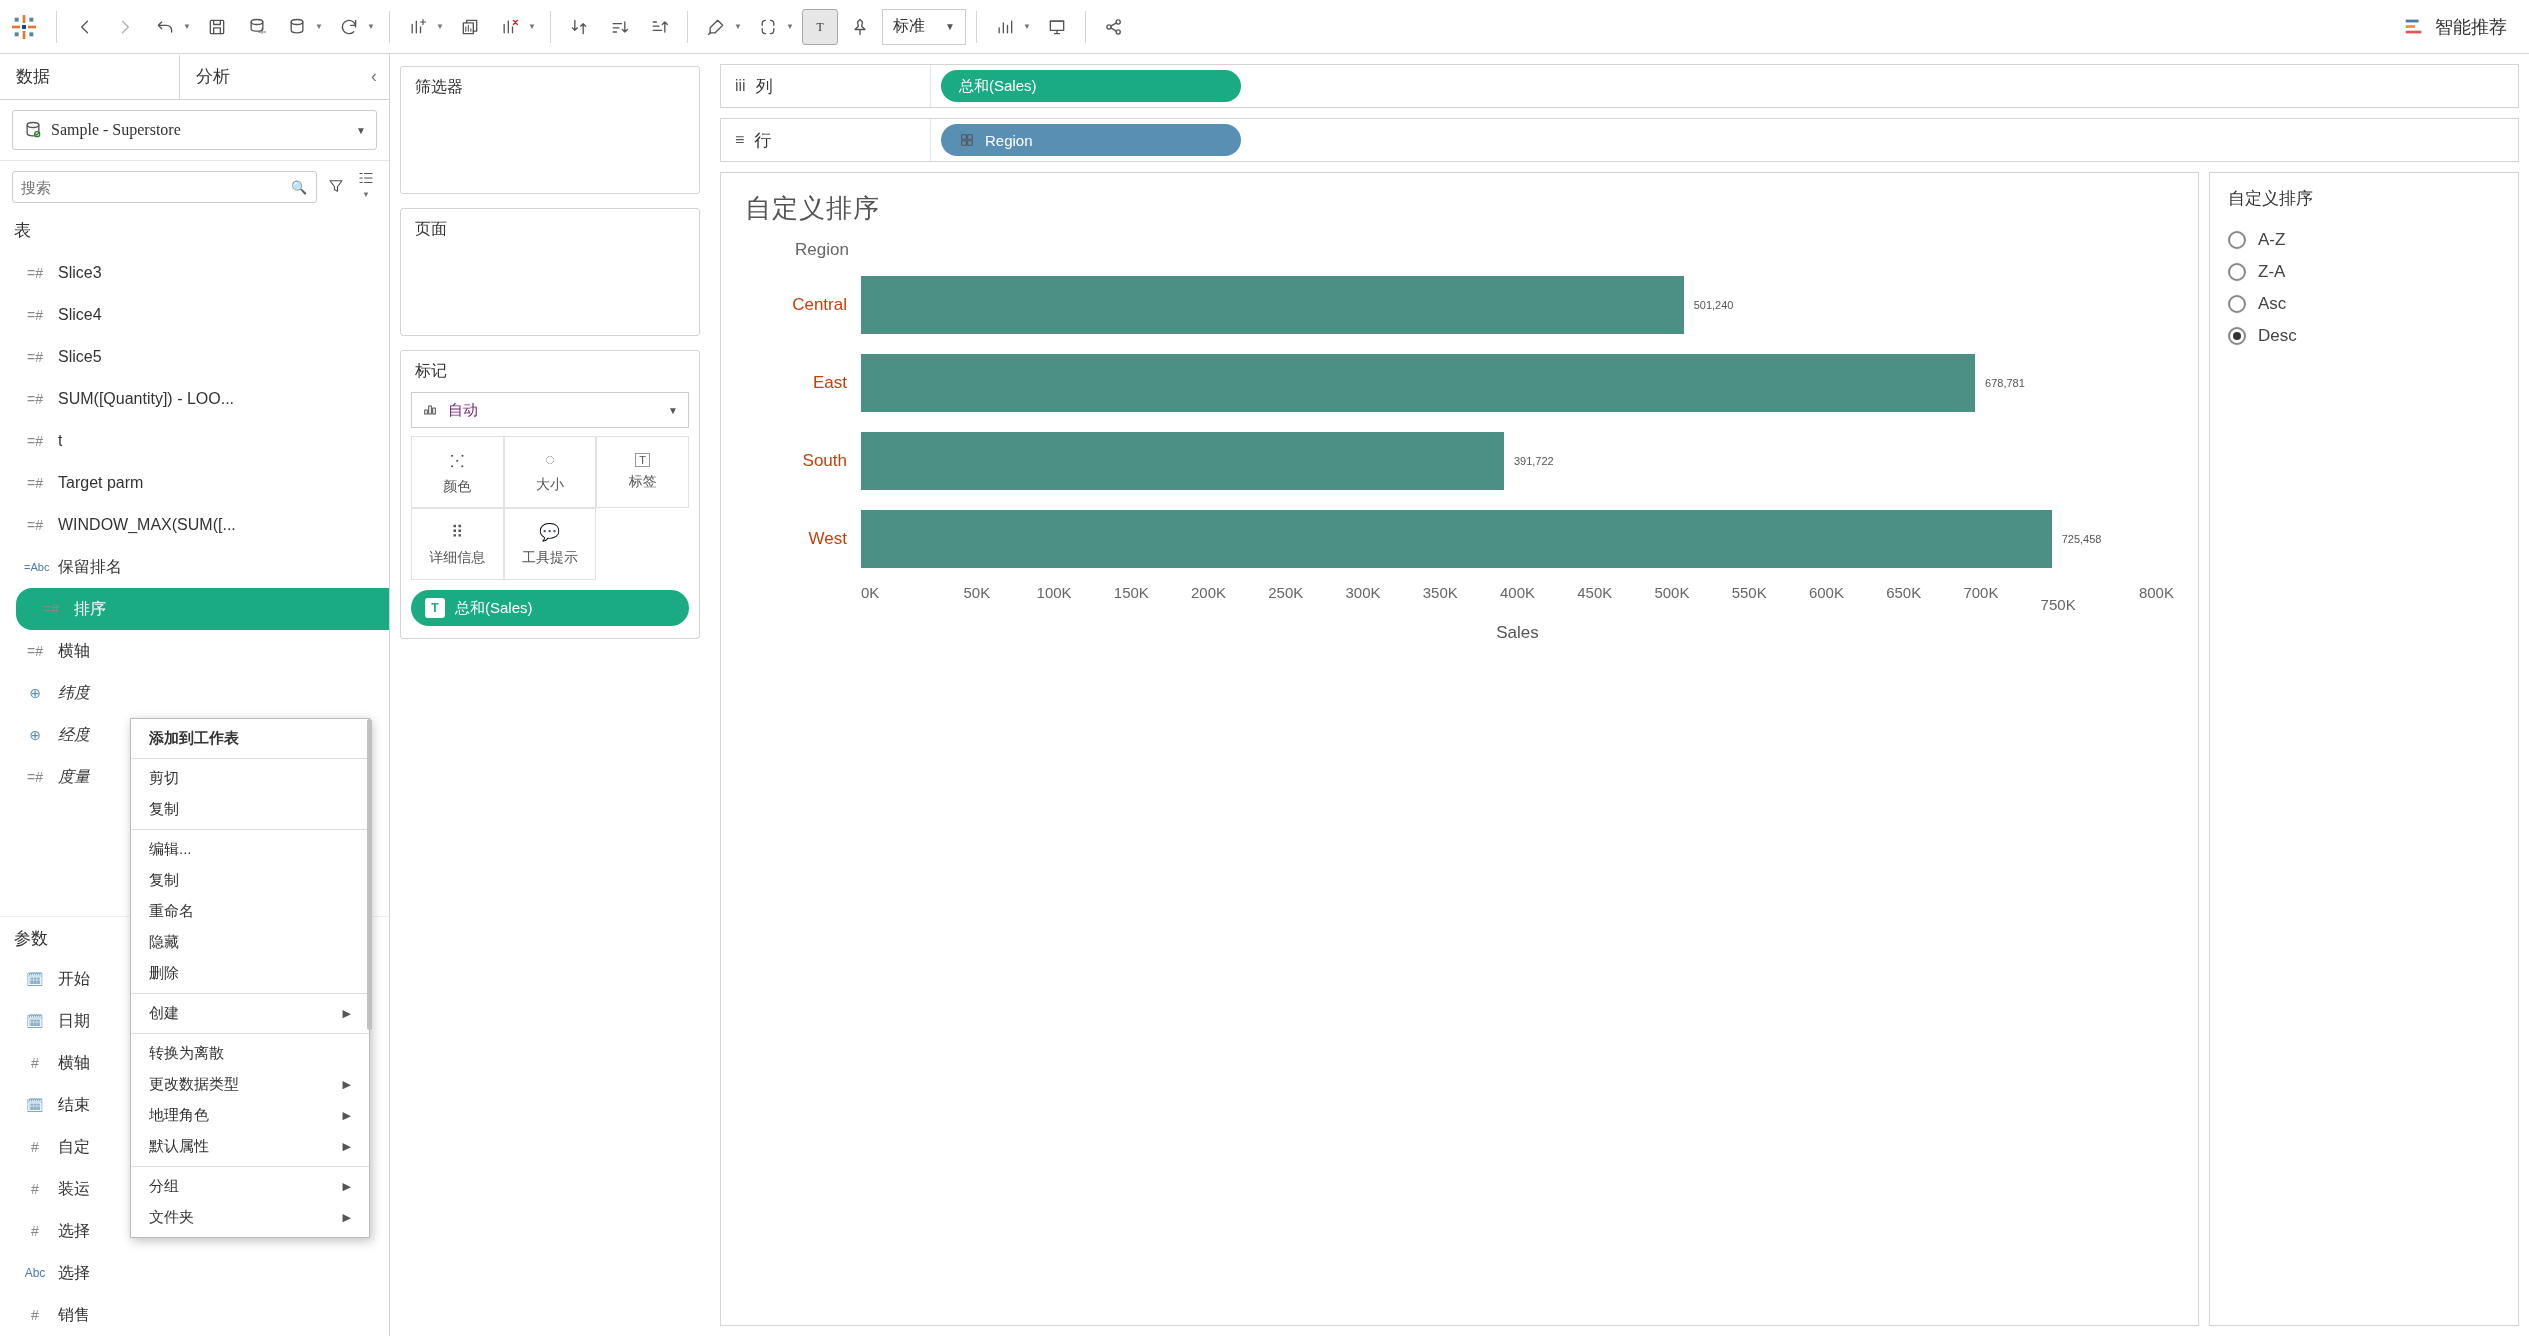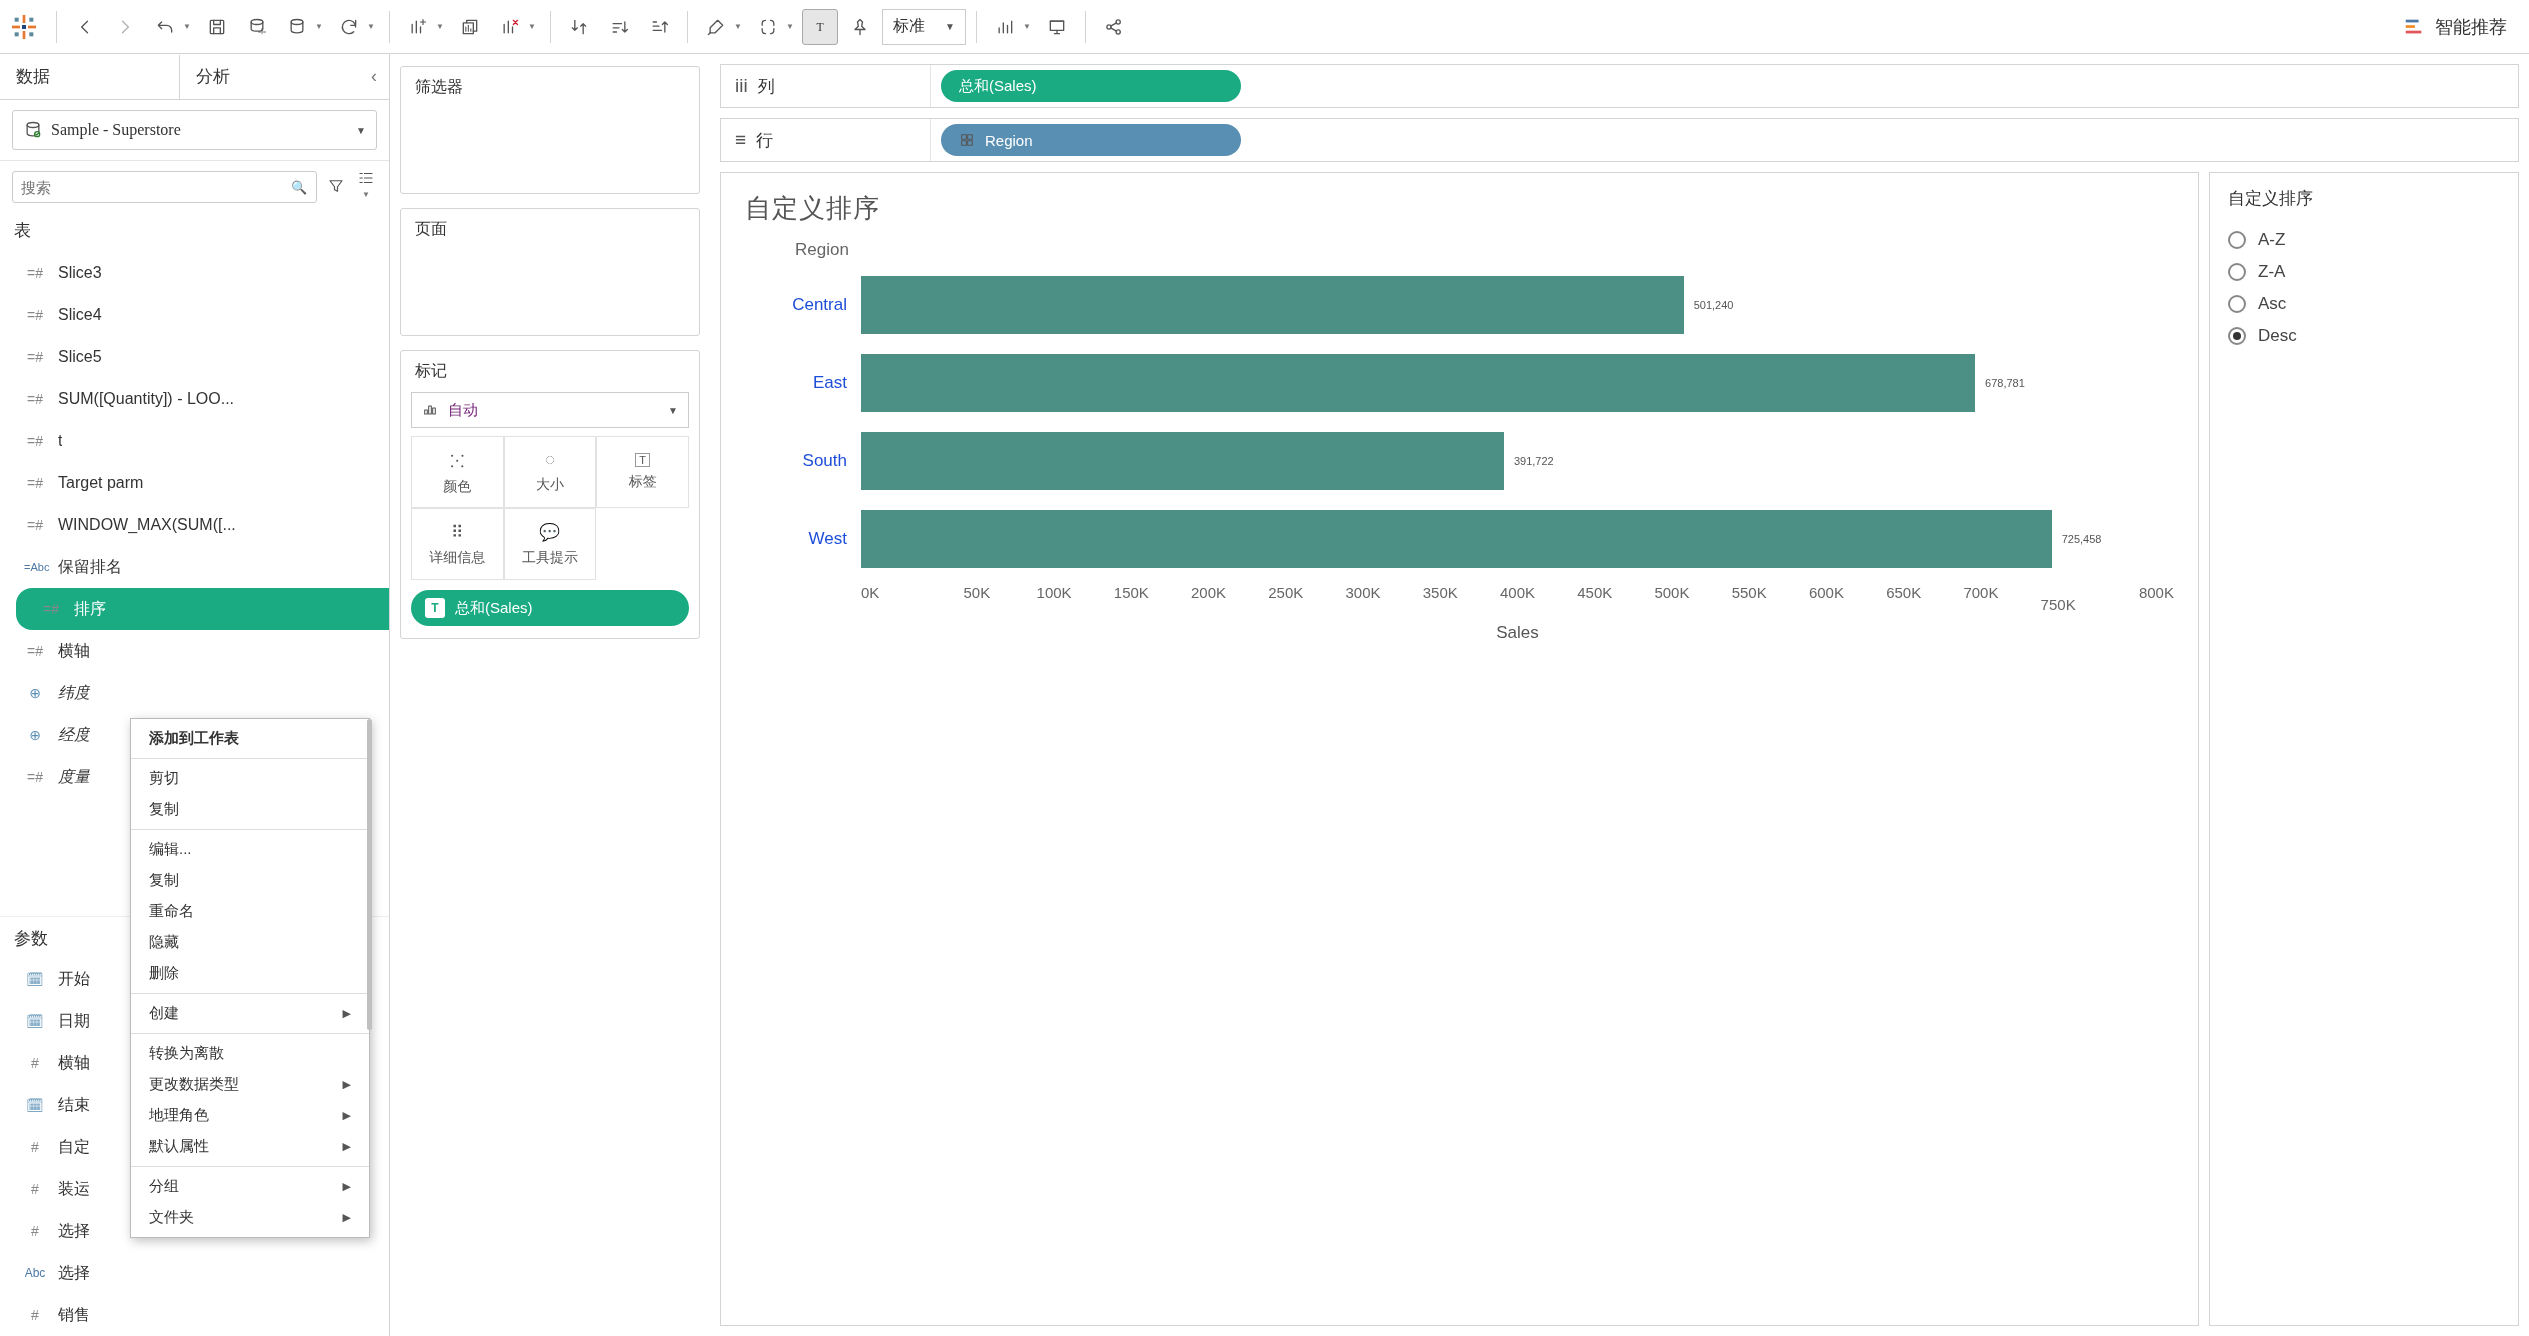--- a/index.html
+++ b/index.html
@@ -73,35 +73,35 @@
 .mcell { border:1px solid #e2e2e2; height:72px; display:flex; flex-direction:column; align-items:center; justify-content:center; gap:6px; font-size:14px; color:#555; cursor:pointer;}
 .mcell .micon { font-size:17px;}
 .mpill { margin-top:10px; height:36px; background:#1aab82; color:#fff; border-radius:18px; display:flex; align-items:center; gap:10px; padding:0 14px; font-size:15px;}
 .mpill .pboxicon { width:20px; height:20px; background:#fff; color:#1aab82; border-radius:3px; display:flex; align-items:center; justify-content:center; font-size:12px; font-weight:bold;}
 
 
 .main { flex:1; display:flex; flex-direction:column;}
 .shelf-rows { padding:10px 10px 0; display:flex; flex-direction:column; gap:10px;}
 .shelfrow { height:44px; border:1px solid #d4d4d4; display:flex; align-items:center; background:#fff;}
 .shelfrow .srlabel { width:210px; display:flex; align-items:center; gap:10px; padding:0 14px; font-size:17px; border-right:1px solid #e5e5e5; height:100%;}
-.shelfrow .srlabel .sricon{ color:#555; font-size:19px;}
+.shelfrow .srlabel .sricon{ color:#555; font-size:16px;}
 .shelfrow .srbody { flex:1; display:flex; align-items:center; padding:0 10px; gap:8px;}
 .pill { height:32px; border-radius:16px; display:flex; align-items:center; padding:0 18px; color:#fff; font-size:15px; min-width:300px; gap:10px;}
 .pill.green { background:#1aab82;}
 .pill.blue { background:#5a8fb4;}
 .pill .picon { width:16px; height:16px; }
 
 .vizrow { flex:1; display:flex; padding:10px; gap:0; min-height:0;}
 .vizcard { flex:1; border:1px solid #d4d4d4; background:#fff; padding:18px 24px; display:flex; flex-direction:column;}
 .viztitle { font-size:26px; font-weight:500; color:#555; margin-bottom:14px; letter-spacing:1px;}
 .vizheader { font-size:17px; color:#666; margin-left:50px; margin-bottom:6px;}
 .chartwrap { position:relative; }
 .chart { display:flex; flex-direction:column; }
 .barrow { display:flex; align-items:center; height:78px;}
-.barrow .blabel { width:116px; text-align:right; padding-right:14px; font-size:17px; color:#1d4ed8;}
+.barrow .blabel { width:116px; text-align:right; padding-right:14px; font-size:17px; color:#c2410c;}
 .barrow .bararea { flex:1; position:relative;}
 .barrow .bar { height:58px; background:#4c9085;}
 .barrow .bval { position:absolute; top:50%; transform:translateY(-50%); font-size:11px; color:#555; margin-left:10px;}
 .axis { display:flex; margin-left:116px; margin-top:6px;}
 .axis .tick { font-size:15px; color:#666;}
 .axislabel { text-align:center; font-size:17px; color:#555; margin-top:10px; margin-left:116px;}
 
 .rightpanel { width:310px; border:1px solid #d4d4d4; border-left:1px solid #d4d4d4; background:#fff; padding:14px 18px; margin-left:10px;}
 .rightpanel .rptitle { font-size:17px; margin-bottom:14px;}
 .rightpanel .opt { display:flex; align-items:center; gap:12px; font-size:17px; color:#444; padding:6px 0; cursor:pointer;}

